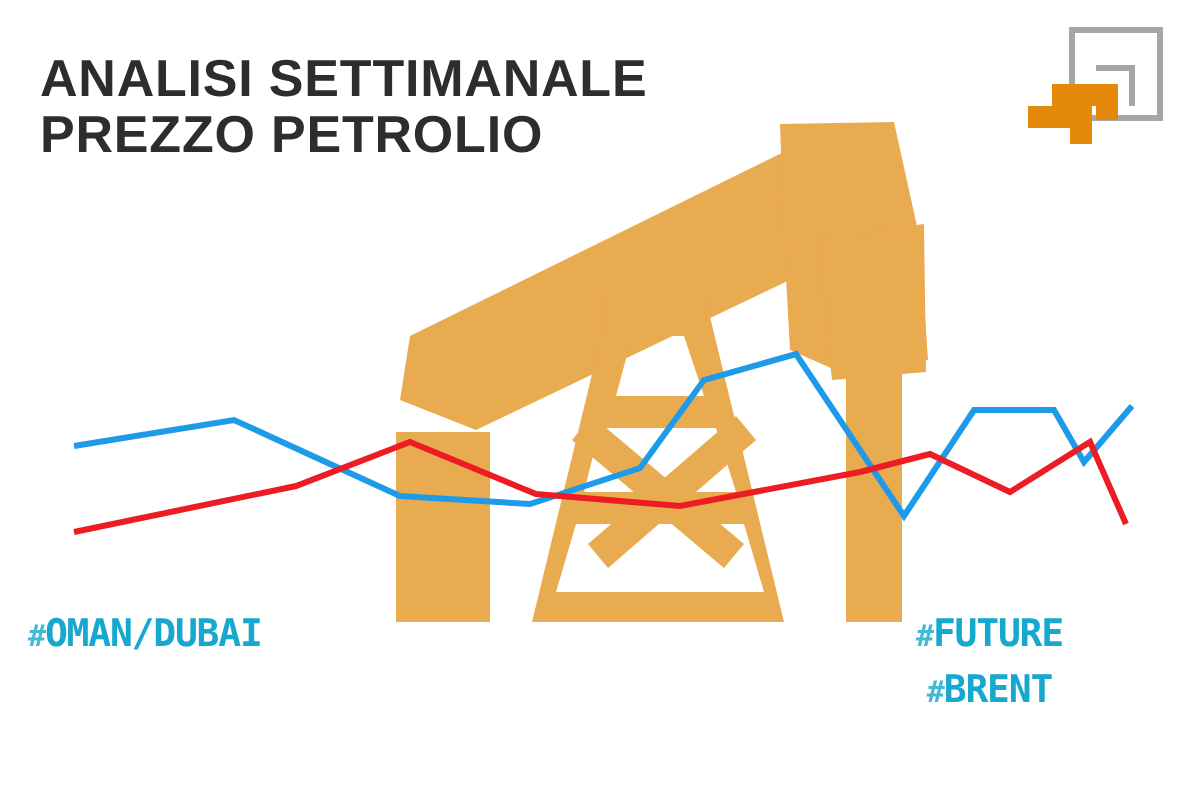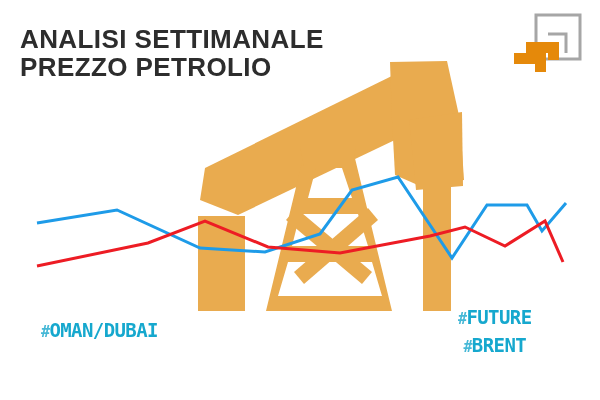--- a/index.html
+++ b/index.html
@@ -61,21 +61,21 @@
     width: 76px;
     height: 76px;
     z-index: 50;
   }
 
   
   .tag-group {
     position: absolute;
     z-index: 45;
   }
-  #tags-left  { left: 14px;  top: 319px; margin-left: 27px; }
+  #tags-left  { left: 14px;  top: 306px; }
   #tags-right { left: 458px; top: 306px; text-align: center; }
 
   .tag {
     display: block;
     font-family: "DejaVu Sans Mono", "Liberation Mono", monospace;
     font-weight: bold;
     font-size: 19px;
     letter-spacing: -0.6px;
     color: #16a8ce;
     white-space: nowrap;

